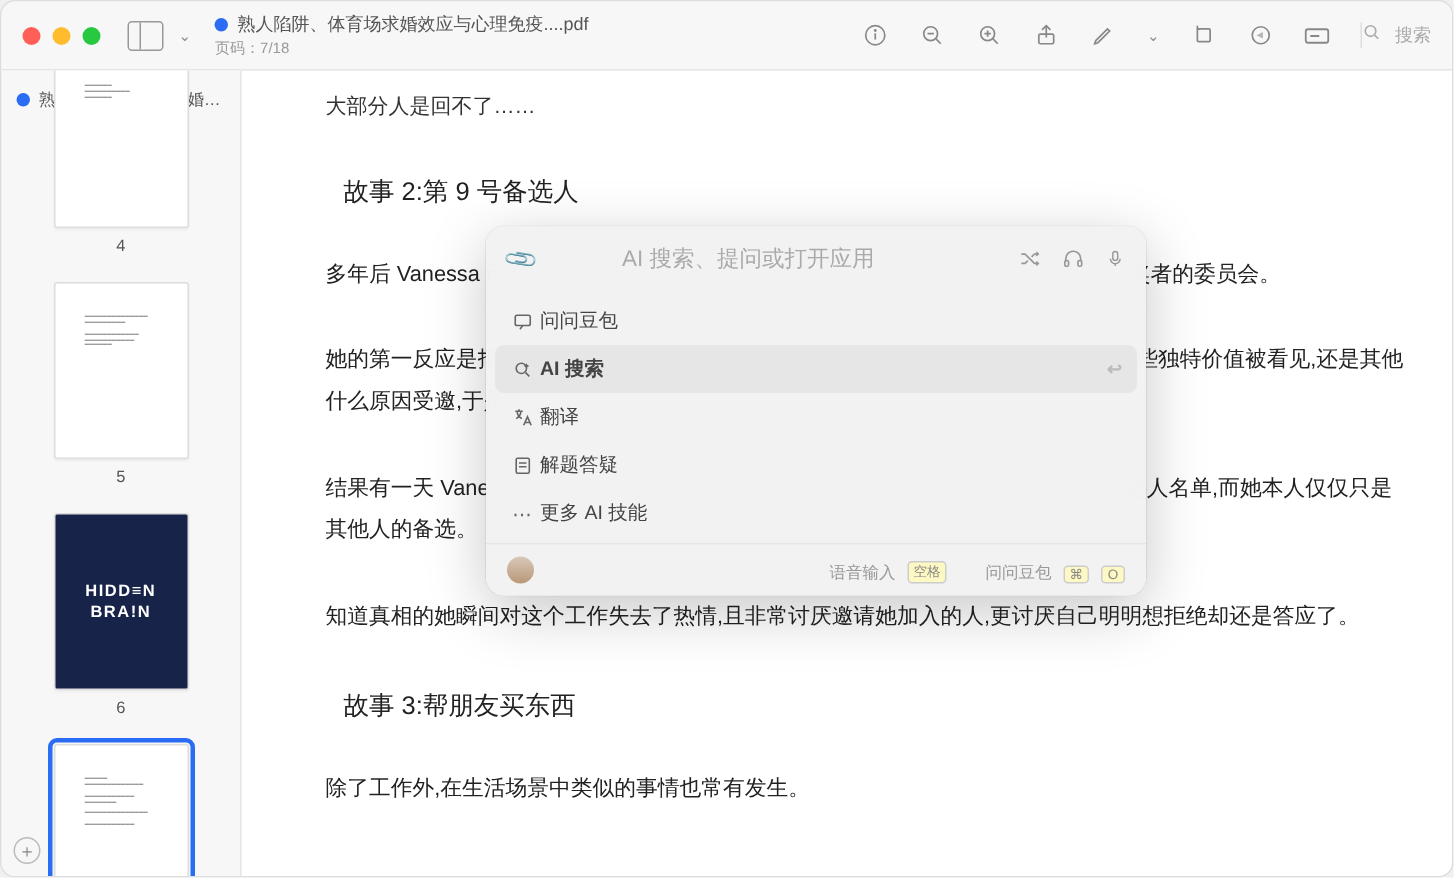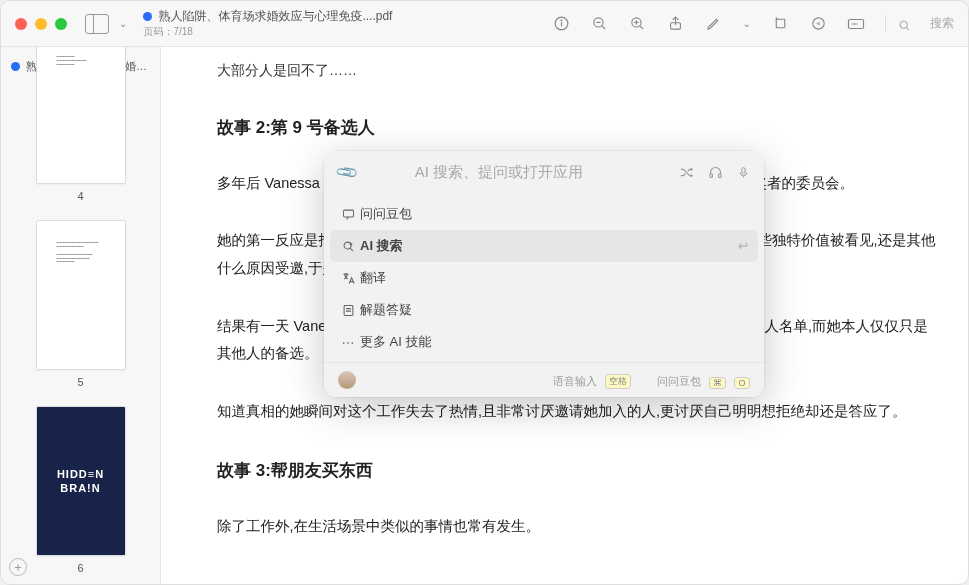--- a/index.html
+++ b/index.html
@@ -11,33 +11,33 @@
   .dot.red { background: #ff5f57; } .dot.yellow { background: #febc2e; } .dot.green { background: #28c840; }
   .sidebar-toggle { margin-left: 8px; width: 24px; height: 20px; border: 1.2px solid #999; border-radius: 3px; position: relative; }
   .sidebar-toggle::after { content: ""; position: absolute; left: 7px; top: 0; bottom: 0; width: 1.2px; background: #999; }
   .chev { font-size: 10px; color: #888; }
   .title-block { display: flex; flex-direction: column; margin-left: 6px; }
   .title-line { display: flex; align-items: center; gap: 6px; font-size: 12px; color: #555; }
   .bluedot { width: 9px; height: 9px; border-radius: 50%; background: #2a6df4; }
   .page-line { font-size: 10px; color: #999; }
   .toolbar-right { margin-left: auto; display: flex; align-items: center; gap: 20px; color: #888; font-size: 15px; }
   .tb-icon { width: 18px; height: 18px; display: flex; align-items: center; justify-content: center; }
-  .searchbox { display: flex; align-items: flex-end; gap: 19px; font-size: 12px; color: #aaa; border-left: 1px solid #ddd; padding-left: 12px; }
+  .searchbox { display: flex; align-items: flex-start; gap: 9px; font-size: 12px; color: #aaa; border-left: 1px solid #ddd; padding-left: 0; }
   .body { flex: 1; display: flex; overflow: hidden; }
   .thumbs { width: 160px; background: #f7f7f7; border-right: 1px solid #e6e6e6; padding: 10px 0; overflow: hidden; position: relative; }
   .tab-row { display: flex; align-items: center; gap: 6px; font-size: 11px; color: #555; padding: 2px 10px 10px; }
   .thumb-item { display: flex; flex-direction: column; align-items: center; margin-bottom: 18px; }
-  .thumb { width: 90px; height: 150px; background: #fff; border: 1px solid #ddd; border-radius: 2px; box-shadow: 0 1px 2px rgba(0,0,0,0.05); overflow: hidden; font-size: 3px; color: #999; padding: 20px; line-height: 1.3; }
+  .thumb { width: 90px; height: 118px; background: #fff; border: 1px solid #ddd; border-radius: 2px; box-shadow: 0 1px 2px rgba(0,0,0,0.05); overflow: hidden; font-size: 3px; color: #999; padding: 20px; line-height: 1.3; }
   .thumb.selected { outline: 3px solid #2a6df4; outline-offset: 1px; }
   .thumb-num { font-size: 11px; color: #555; margin-top: 6px; }
   .thumb-hidden { background: #18234a; color: #fff; display: flex; flex-direction: column; align-items: center; justify-content: center; font-weight: 800; font-size: 11px; letter-spacing: 1px; }
   .corner-add { position: absolute; bottom: 8px; left: 8px; width: 18px; height: 18px; border: 1px solid #bbb; border-radius: 50%; display: flex; align-items: center; justify-content: center; font-size: 12px; color: #888; }
   .content { flex: 1; padding: 10px 30px 20px 56px; font-size: 14.5px; color: #222; line-height: 1.9; overflow: hidden; }
   .content .cut { color: #333; font-size: 14px; margin-bottom: 28px; }
-  .content h2 { font-size: 17px; font-weight: 700; margin: 24px 0 26px; }
+  .content h2 { font-size: 17px; font-weight: 400; margin: 24px 12px 26px; }
   .content p { margin-bottom: 30px; }
   
   .popup { position: absolute; left: 323px; top: 150px; width: 440px; background: rgba(242,242,242,0.98); border-radius: 12px; box-shadow: 0 10px 40px rgba(0,0,0,0.22), 0 0 0 0.5px rgba(0,0,0,0.1); overflow: hidden; backdrop-filter: blur(10px); }
   .popup-search { display: flex; align-items: center; padding: 12px 14px; gap: 10px; }
   .attach { color: #999; font-size: 15px; transform: rotate(-40deg); }
   .popup-input { flex: 1; font-size: 15px; color: #aaa; margin-left: 48px; }
   .popup-actions { display: flex; gap: 14px; color: #999; font-size: 14px; }
   .popup-list { padding: 4px 0; }
   .popup-item { display: flex; align-items: center; gap: 4px; padding: 7px 16px; font-size: 13px; color: #444; }
   .popup-item.highlight { background: #e6e6e6; border-radius: 6px; margin: 0 6px; padding: 7px 10px; font-weight: bold; }

